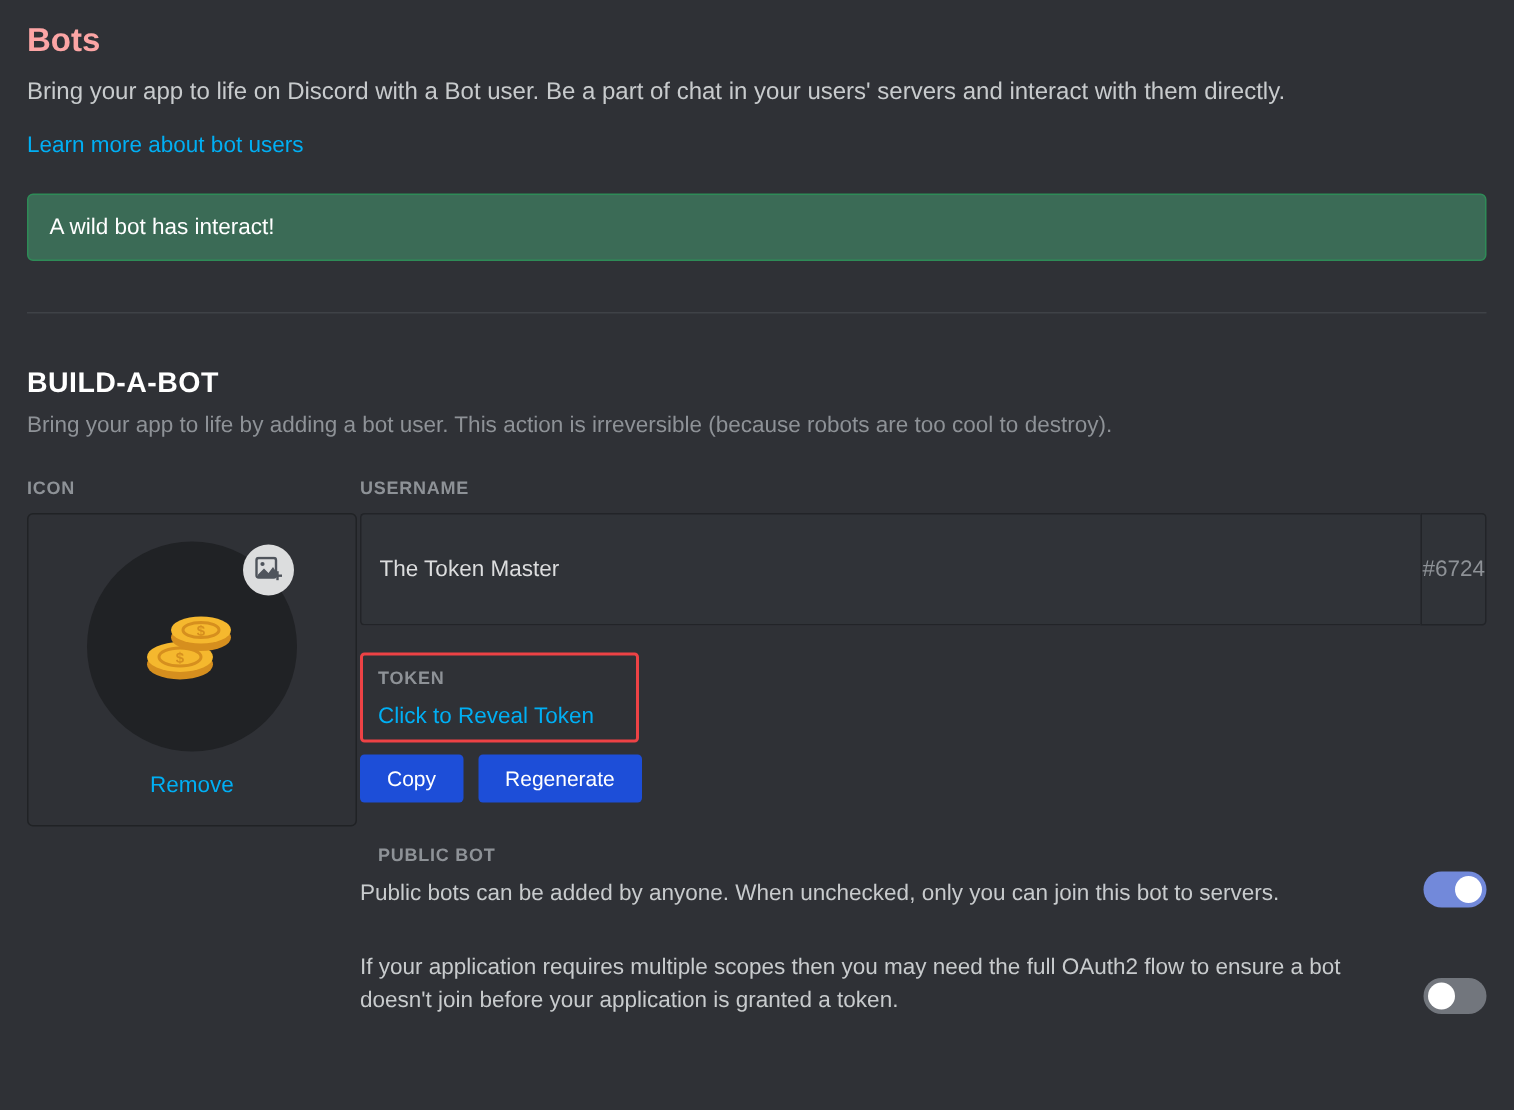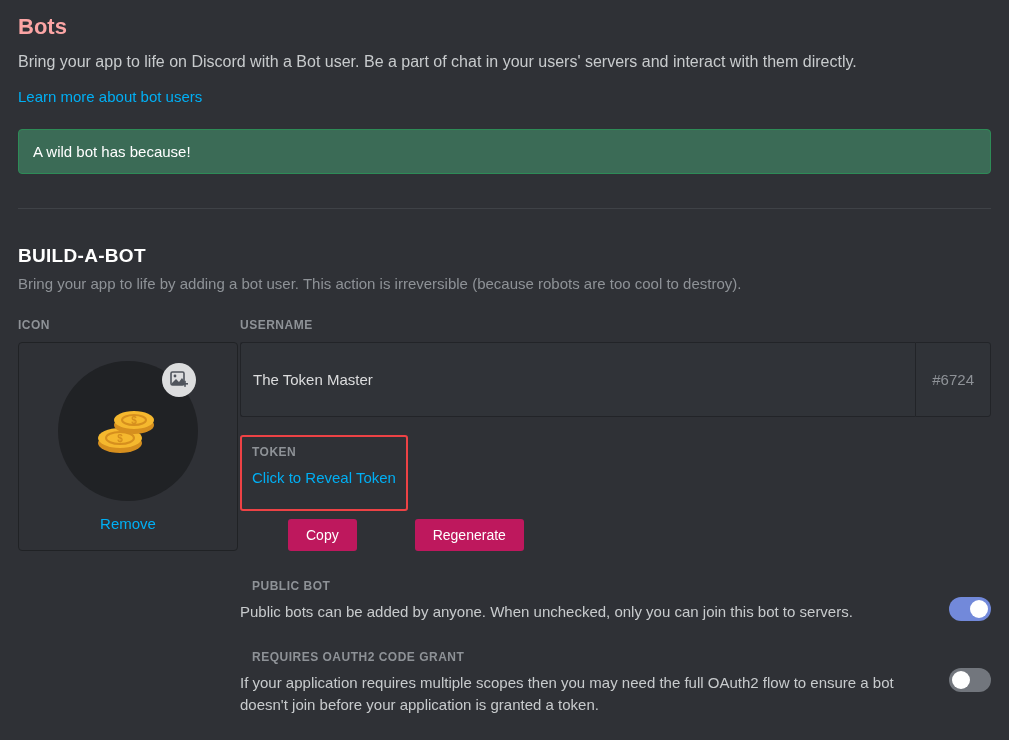--- a/index.html
+++ b/index.html
@@ -130,54 +130,53 @@
     font-size: 15px;
     padding: 28px 12px;
     outline: none;
   }
   .username-tag {
     background: #303338;
     border: 1px solid #222428;
     border-radius: 0 3px 3px 0;
     color: #8e9297;
     font-size: 15px;
-    padding: 10px 16px;
+    padding: 10px 0;
     display: flex;
     align-items: center;
   }
   .token-box {
     border: 2px solid #ed4245;
     border-radius: 3px;
-    padding: 8px 10px 22px 10px;
+    padding: 8px 10px 6px 10px;
     margin-bottom: 8px;
-    width: 168px;
+    width: 186px;
   }
   .token-label {
     color: #8e9297;
     font-size: 12px;
     font-weight: 700;
     letter-spacing: 0.5px;
     margin-bottom: 10px;
   }
   .reveal-link {
     color: #00aff4;
     font-size: 15px;
     cursor: pointer;
   }
   .btn-row { display: flex; gap: 10px; margin-bottom: 28px; }
   .btn {
-    background: #be185d;
+    background: #1d4ed8;
     color: #fff;
     border: none;
     border-radius: 3px;
     padding: 8px 18px;
     font-size: 14px;
     font-weight: 500;
     cursor: pointer;
-    margin-left: 48px;
   }
   .setting-block { margin-bottom: 26px; position: relative; padding-right: 70px; }
   .setting-title {
     color: #8e9297;
     font-size: 12px;
     font-weight: 700;
     letter-spacing: 0.5px;
     text-transform: uppercase;
     margin-bottom: 8px;
     padding-left: 12px;
@@ -211,21 +210,21 @@
 </style>
 </head>
 <body>
 
 
 
 <h1 class="page-title">Bots</h1>
 <p class="page-subtitle">Bring your app to life on Discord with a Bot user. Be a part of chat in your users' servers and interact with them directly.</p>
 <a class="link">Learn more about bot users</a>
 
-<div class="alert">A wild bot has because!</div>
+<div class="alert">A wild bot has interact!</div>
 
 <hr class="divider">
 
 <h2 class="section-title">BUILD-A-BOT</h2>
 <p class="section-subtitle">Bring your app to life by adding a bot user. This action is irreversible (because robots are too cool to destroy).</p>
 
 <div class="body-row">
   <div class="icon-col">
     <span class="field-label">ICON</span>
     <div class="icon-box">
@@ -274,21 +273,20 @@
 
     <div class="setting-block">
       <div class="setting-title">PUBLIC BOT</div>
       <div class="setting-desc">Public bots can be added by anyone. When unchecked, only you can join this bot to servers.</div>
       <div class="toggle on">
           <div class="knob"></div>
         </div>
     </div>
 
     <div class="setting-block">
-      <div class="setting-title">REQUIRES OAUTH2 CODE GRANT</div>
       <div class="setting-desc">If your application requires multiple scopes then you may need the full OAuth2 flow to ensure a bot doesn't join before your application is granted a token.</div>
       <div class="toggle off">
           <div class="knob"></div>
         </div>
     </div>
   </div>
 </div>
 
 
 

